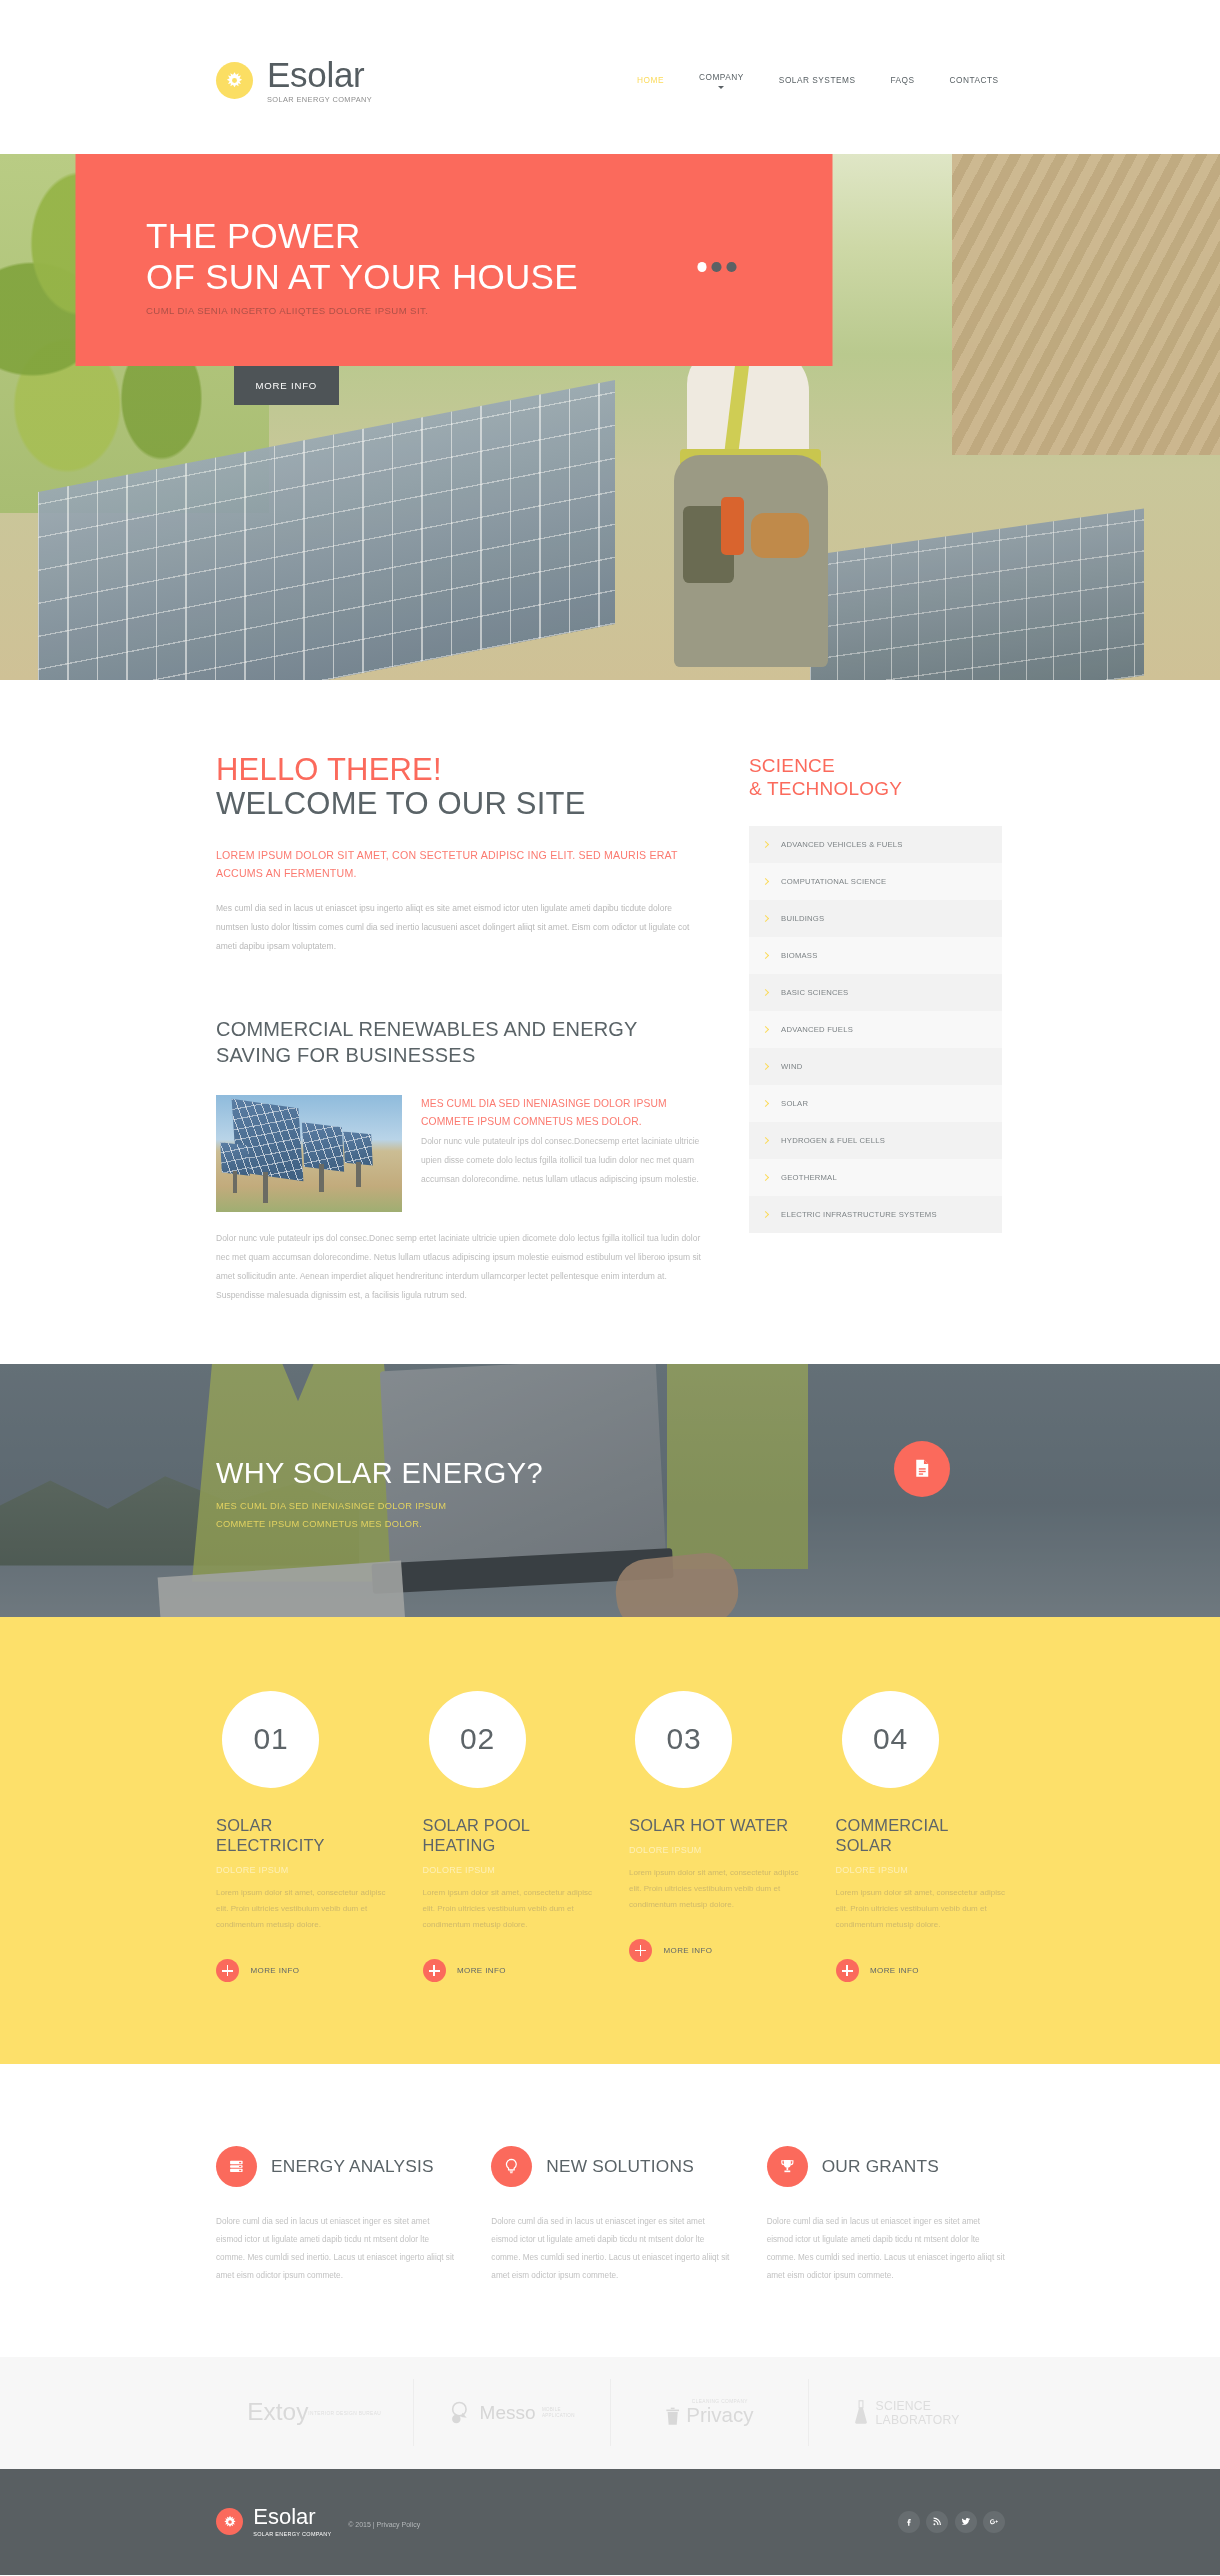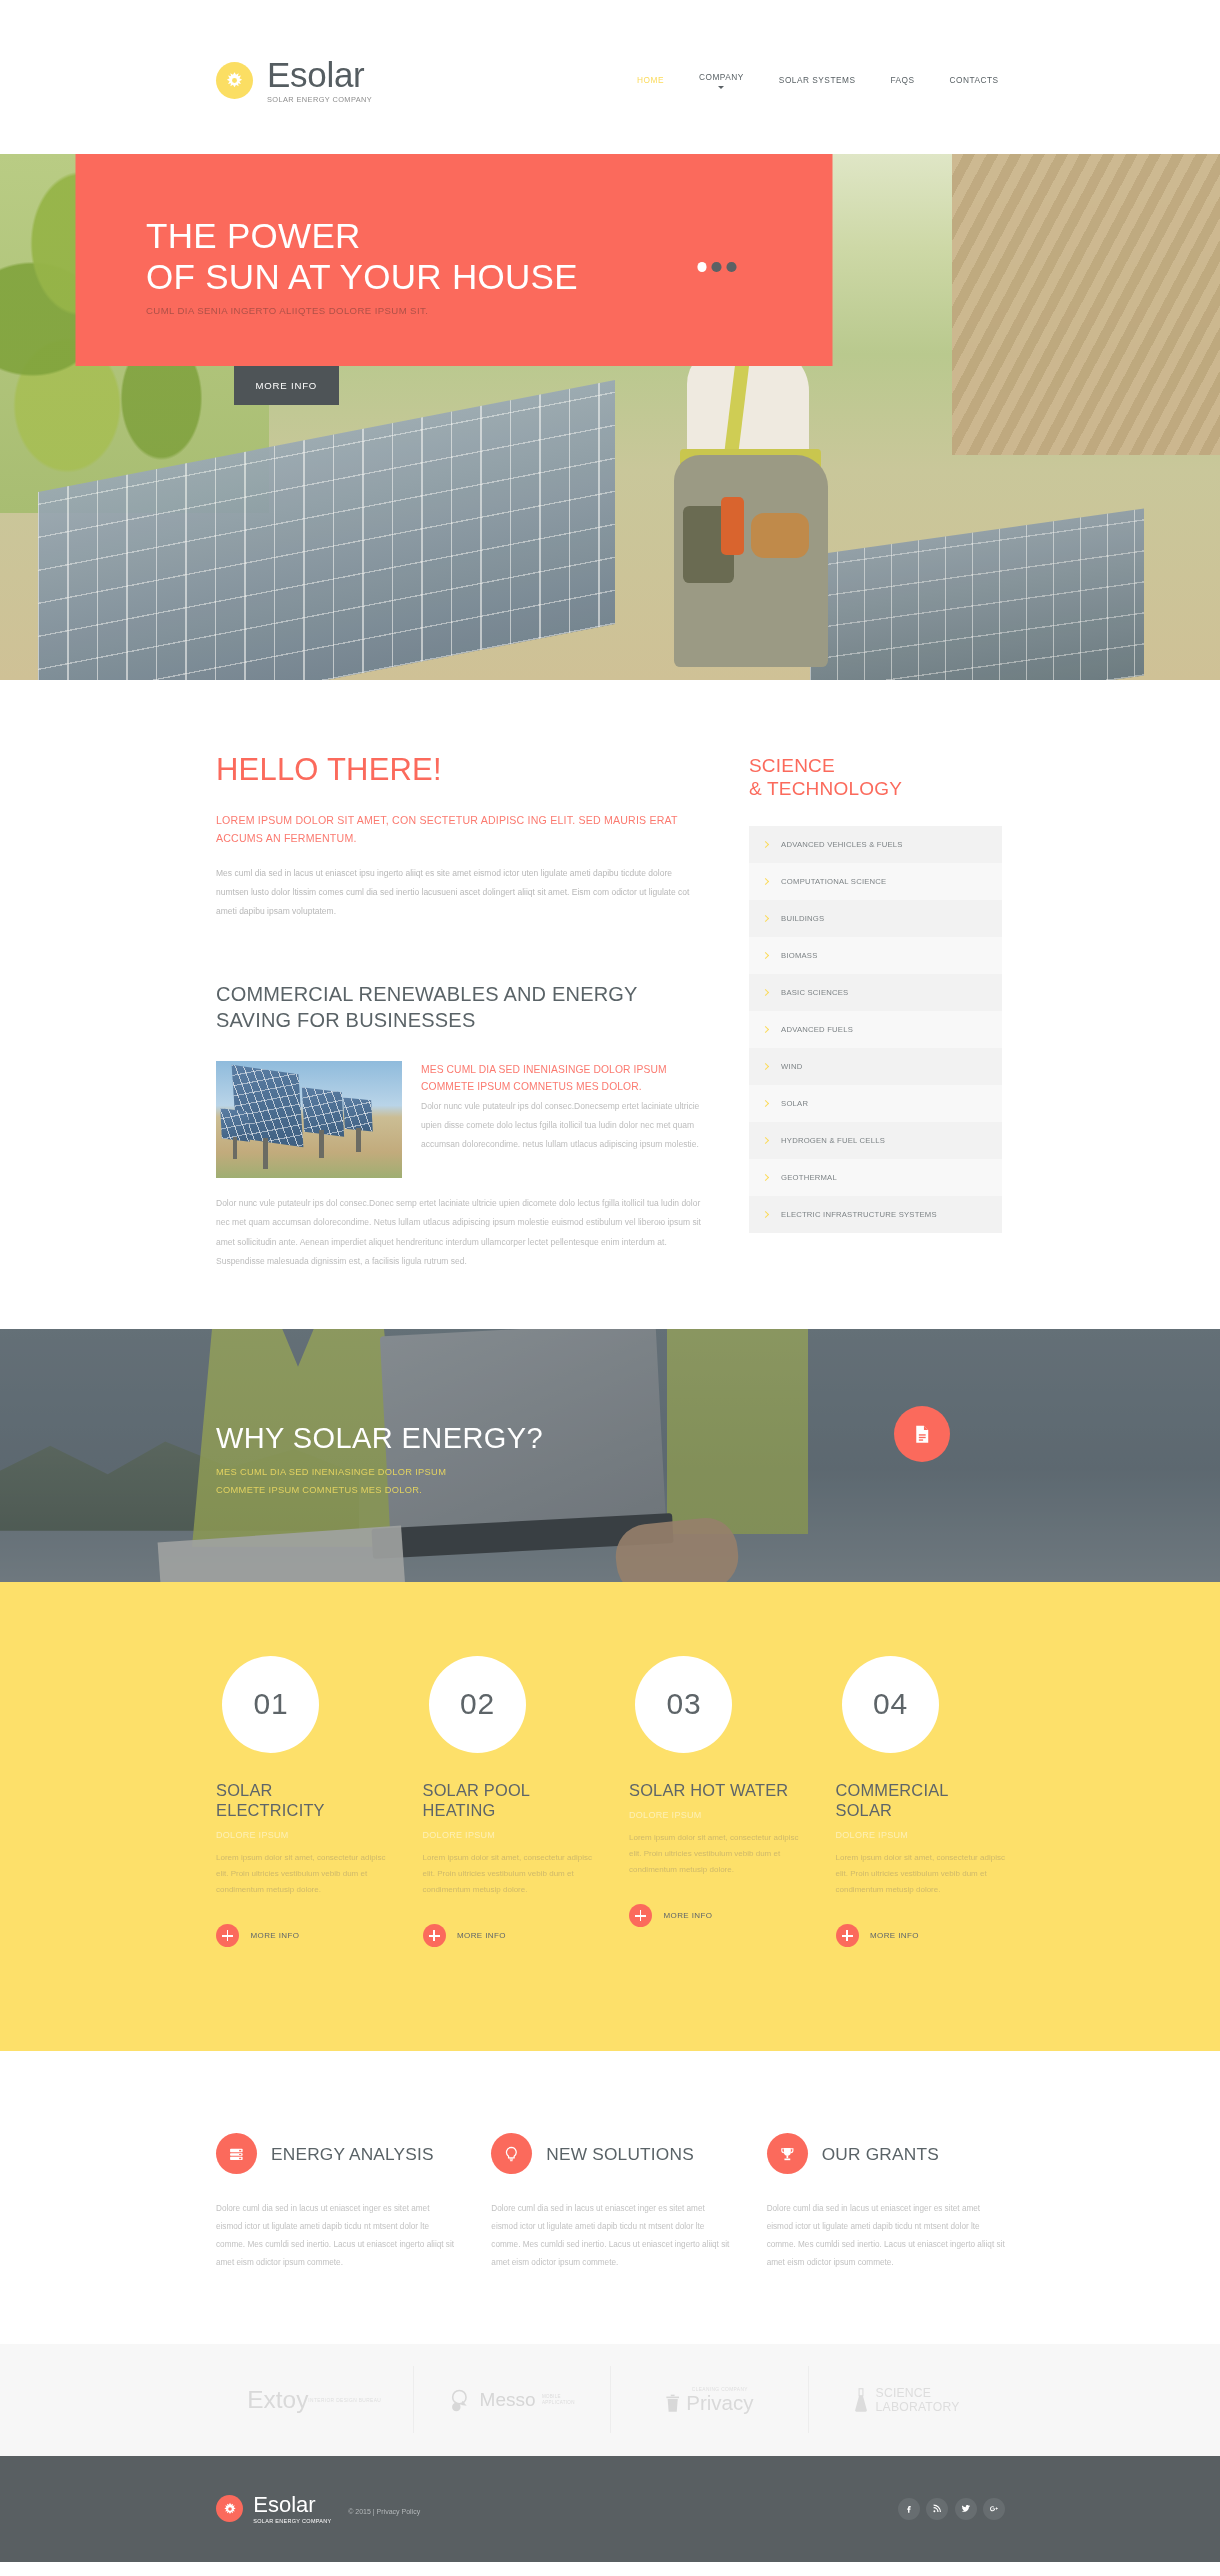--- a/index.html
+++ b/index.html
@@ -259,21 +259,21 @@
     color: #E2D261; font-size: 9.3px; line-height: 1.95; text-transform: uppercase;
     margin-top: 7.7px; letter-spacing: 0.3px;
   }
   .why-circle {
     position: absolute; right: 55px; top: 77px; width: 56px; height: 56px; border-radius: 50%;
     background: #FB6A5C; display: flex; align-items: center; justify-content: center; cursor: pointer;
   }
   .why-circle svg { width: 20.5px; height: 20.5px; }
 
   
-  .services { background: #FDE06A; padding: 74px 0 104px; }
+  .services { background: #FDE06A; padding: 74px 0 82px; }
   .svc-grid { display: flex; gap: 37px; }
   .svc { width: 177px; }
   .svc-circle {
     width: 97px; height: 97px; border-radius: 50%; background: #fff;
     display: flex; align-items: center; justify-content: center;
     margin: 0 auto 0 6.4px;
   }
   .svc-num { font-size: 30px; color: #5d6468; font-weight: 300; letter-spacing: 0.6px; }
   .svc-title {
     color: #5e6569; font-size: 16.4px; font-weight: 300; line-height: 1.22;
@@ -424,20 +424,21 @@
       </div>
     </div>
     <div class="hero-btn">MORE INFO</div>
   </div>
 
   <div class="welcome">
     <div class="wrap">
       <div class="welcome-grid">
         <div class="welcome-left">
           <div class="h-red">HELLO THERE!</div>
+          <div class="h-dark">WELCOME TO OUR SITE</div>
           <div class="lead-red">LOREM IPSUM DOLOR SIT AMET, CON SECTETUR ADIPISC ING ELIT. SED MAURIS ERAT ACCUMS AN FERMENTUM.</div>
           <div class="body-text">Mes cuml dia sed in lacus ut eniascet ipsu ingerto aliiqt es site amet eismod ictor uten ligulate ameti dapibu ticdute dolore numtsen lusto dolor ltissim comes cuml dia sed inertio lacusueni ascet dolingert aliiqt sit amet. Eism com odictor ut ligulate cot ameti dapibu ipsam voluptatem.</div>
 
           <div class="article">
             <div class="h2-dark">COMMERCIAL RENEWABLES AND ENERGY SAVING FOR BUSINESSES</div>
             <div class="article-row">
               <div class="article-img">
                 <span class="p1"></span>
                   <span class="p2"></span>
                   <span class="p3"></span>

